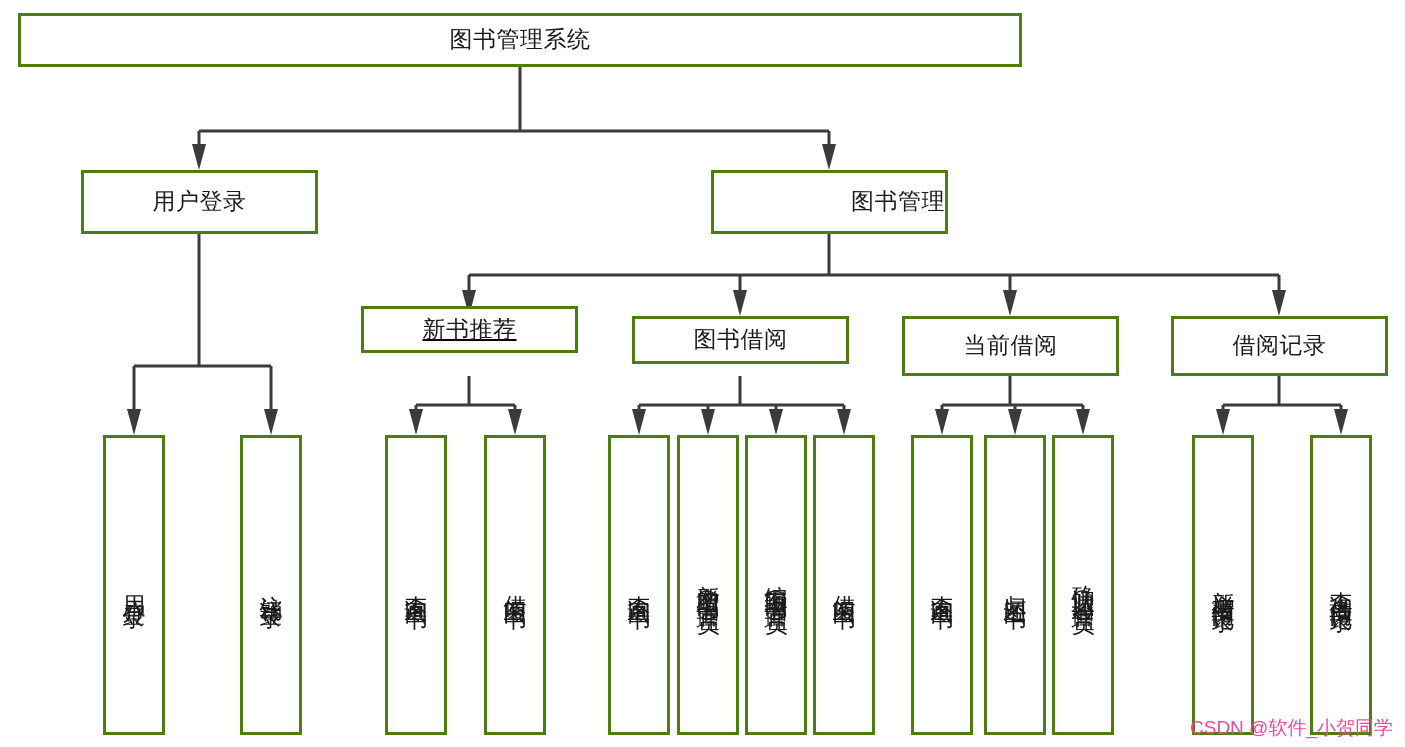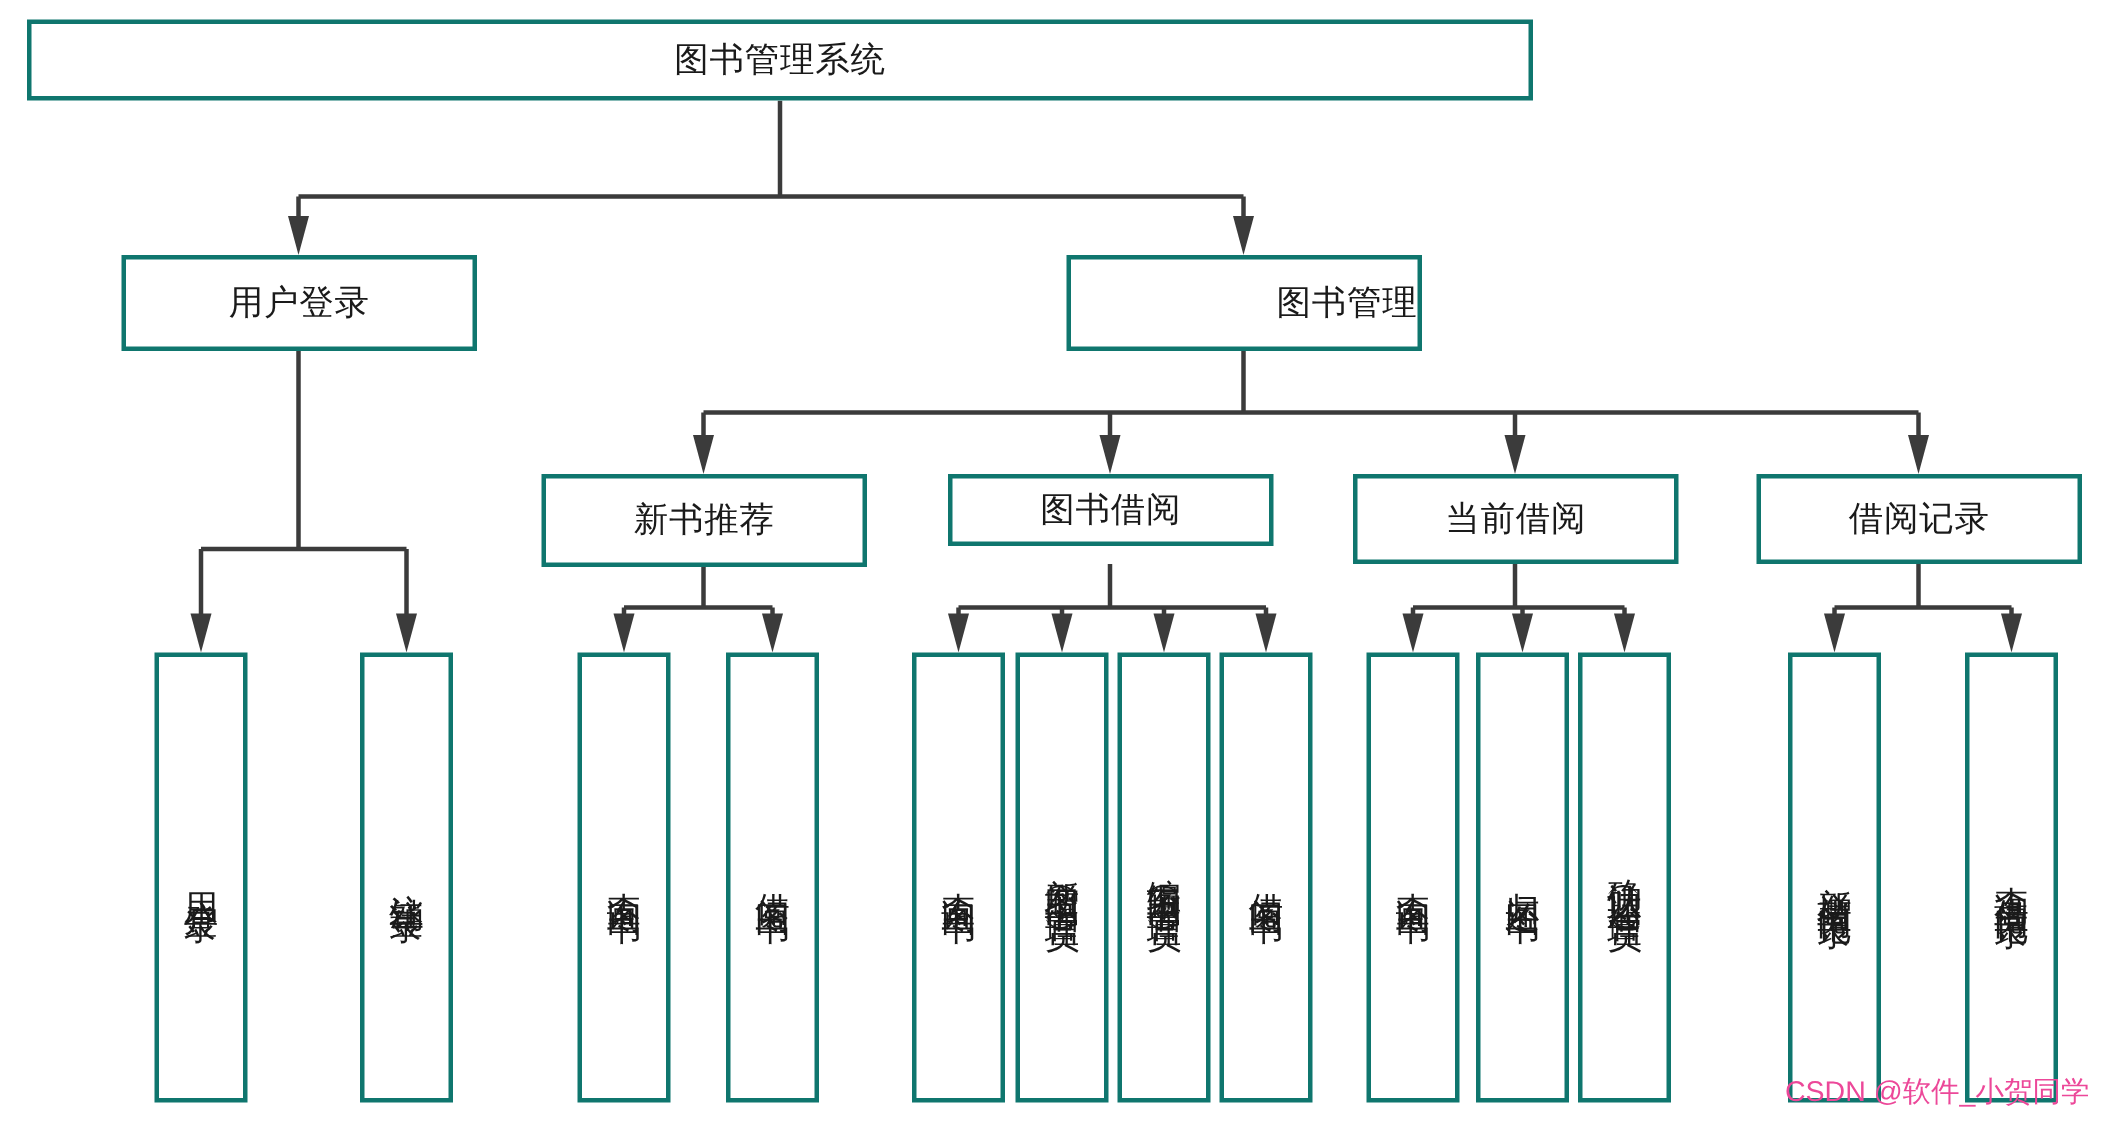--- a/index.html
+++ b/index.html
@@ -25,21 +25,21 @@
     position: absolute;
     left: 0;
     top: 0;
     width: 1405px;
     height: 747px;
   }
   .node {
     position: absolute;
     box-sizing: border-box;
     background: #ffffff;
-    border: 3px solid #0f766e;
+    border: 3px solid #4d7c0f;
     display: flex;
     align-items: center;
     justify-content: center;
     overflow: hidden;
   }
   .node-label {
     color: #1a1a1a;
     text-align: center;
     line-height: 1.18;
     letter-spacing: 0.5px;
@@ -134,21 +134,21 @@
   <div id="node-layer">
       <div class="node horizontal root" style="left: 18px; top: 13px; width: 1004px; height: 54px;">
         <span class="node-label">图书管理系统</span>
       </div>
       <div class="node horizontal" style="left: 81px; top: 170px; width: 237px; height: 64px;">
         <span class="node-label">用户登录</span>
       </div>
       <div class="node horizontal" style="left: 711px; top: 170px; width: 237px; height: 64px; justify-content: flex-end;">
         <span class="node-label">图书管理</span>
       </div>
-      <div class="node horizontal" style="left: 361px; top: 316px; width: 217px; height: 62px;">
+      <div class="node horizontal" style="left: 361px; top: 306px; width: 217px; height: 47px; text-decoration: underline;">
         <span class="node-label">新书推荐</span>
       </div>
       <div class="node horizontal" style="left: 632px; top: 316px; width: 217px; height: 48px;">
         <span class="node-label">图书借阅</span>
       </div>
       <div class="node horizontal" style="left: 902px; top: 316px; width: 217px; height: 60px;">
         <span class="node-label">当前借阅</span>
       </div>
       <div class="node horizontal" style="left: 1171px; top: 316px; width: 217px; height: 60px;">
         <span class="node-label">借阅记录</span>

